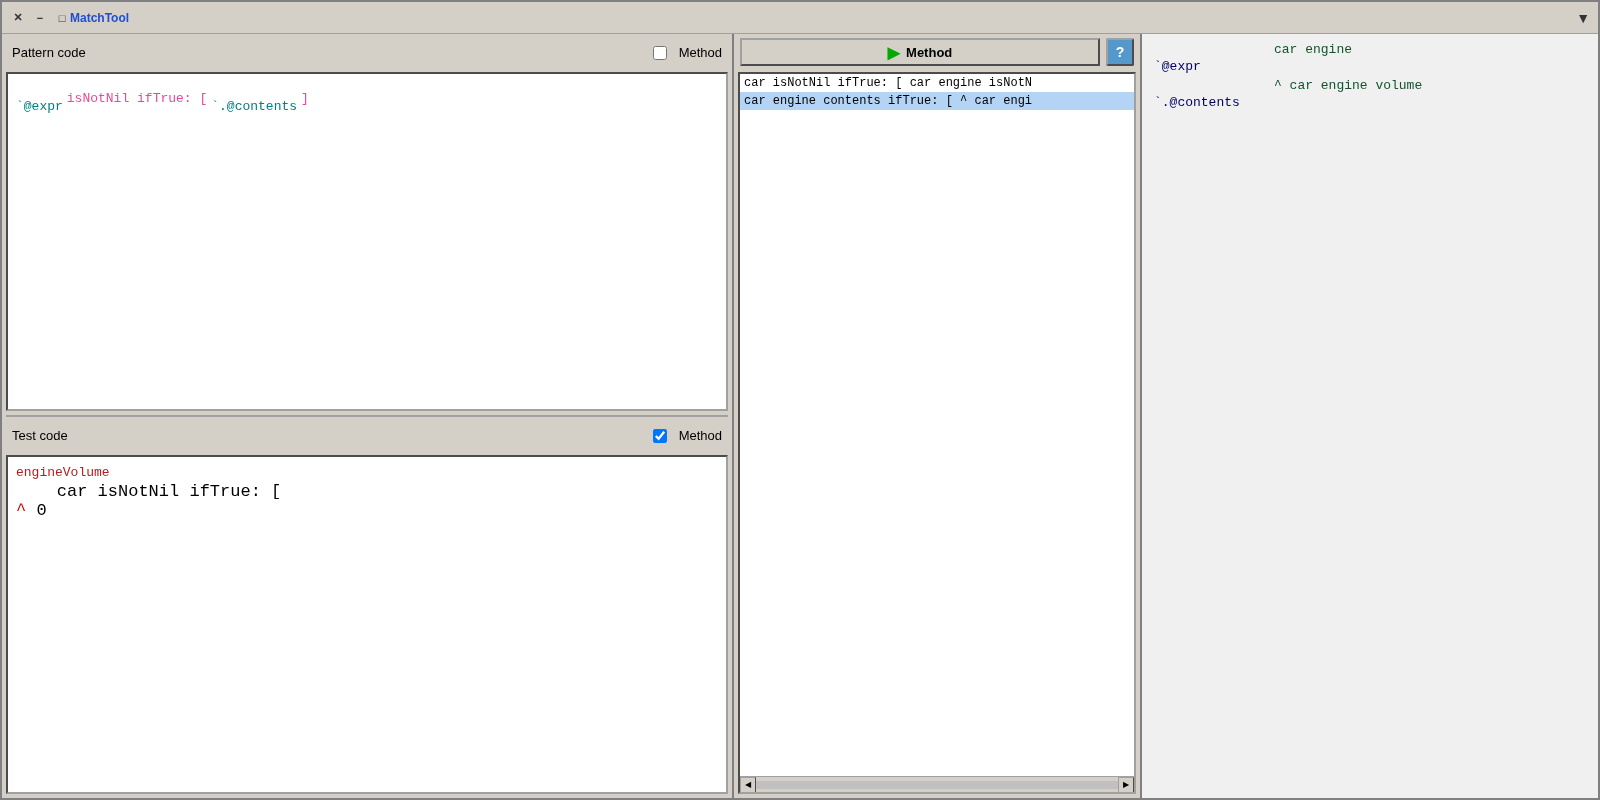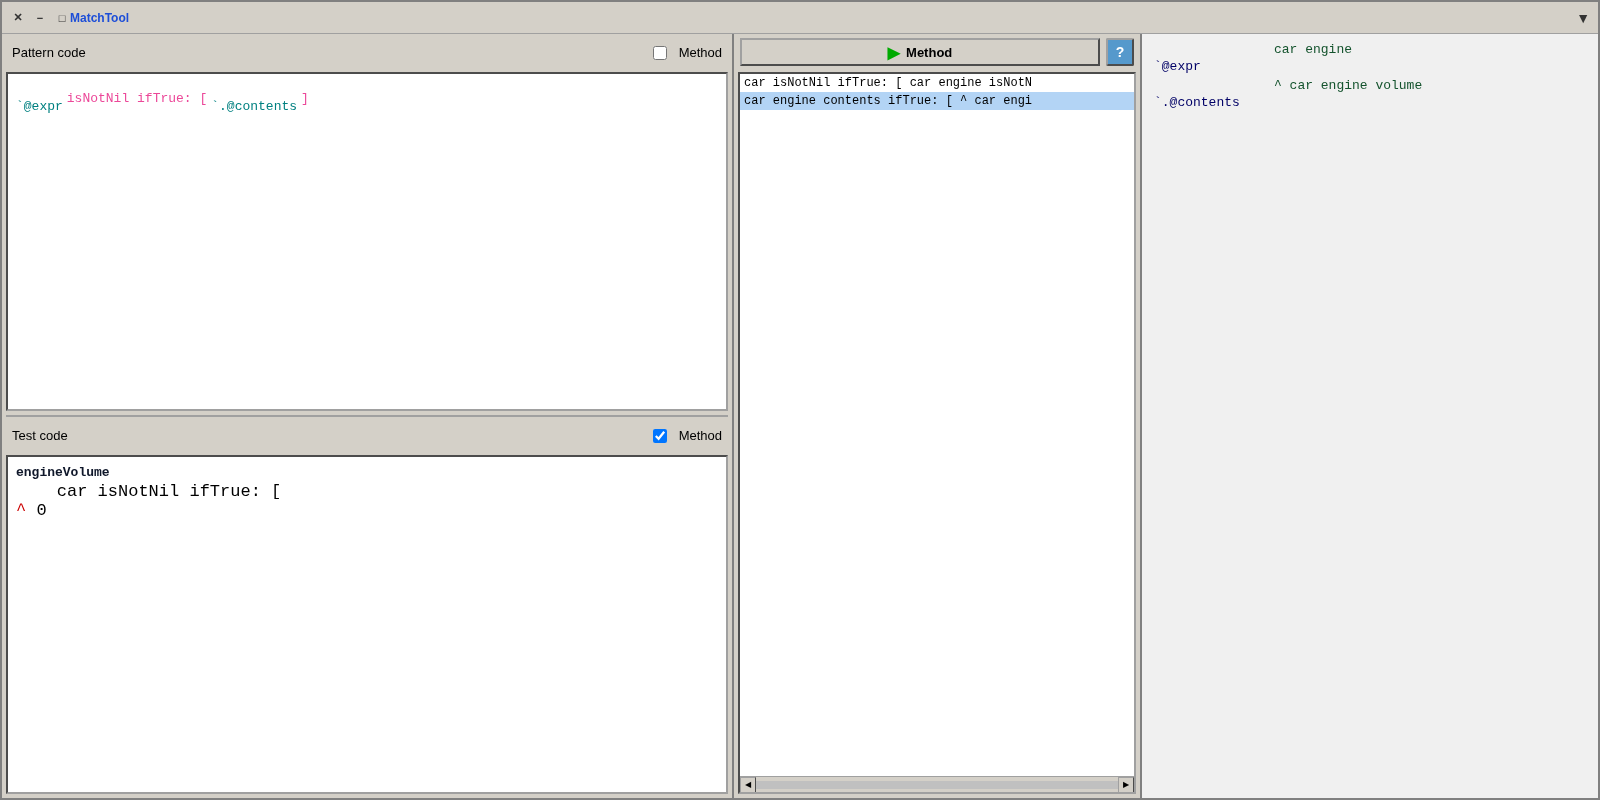--- a/index.html
+++ b/index.html
@@ -123,22 +123,22 @@
       margin-top: 17px;
     }
     .backtick-blue {
       color: #008080;
     }
     .code-plain {
       color: #ec4899;
     }
     
     .test-method-name {
-      font-weight: bold;
-      color: #0f172a;
+      font-weight: normal;
+      color: #b91c1c;
       font-size: 13px;
       margin-bottom: 2px;
     }
     .test-line {
       display: flex;
       align-items: center;
       white-space: pre;
       font-family: 'Courier New', Courier, monospace;
       font-size: 17px;
     }

